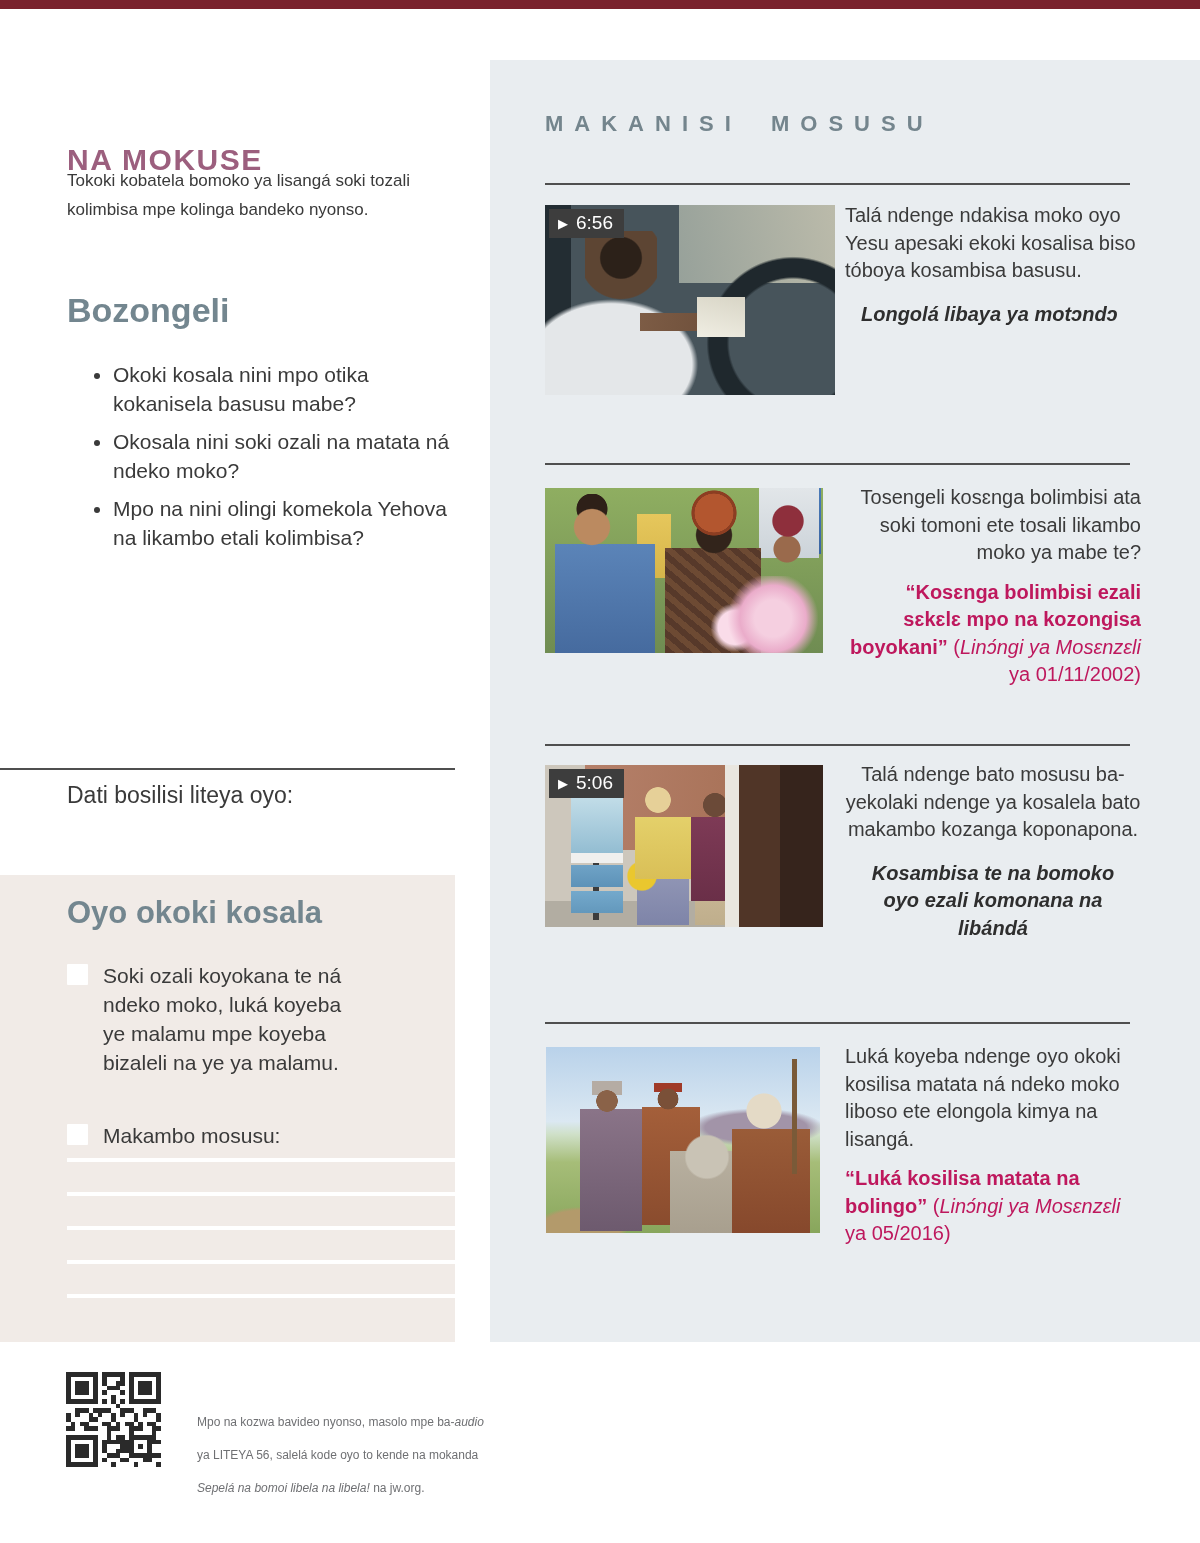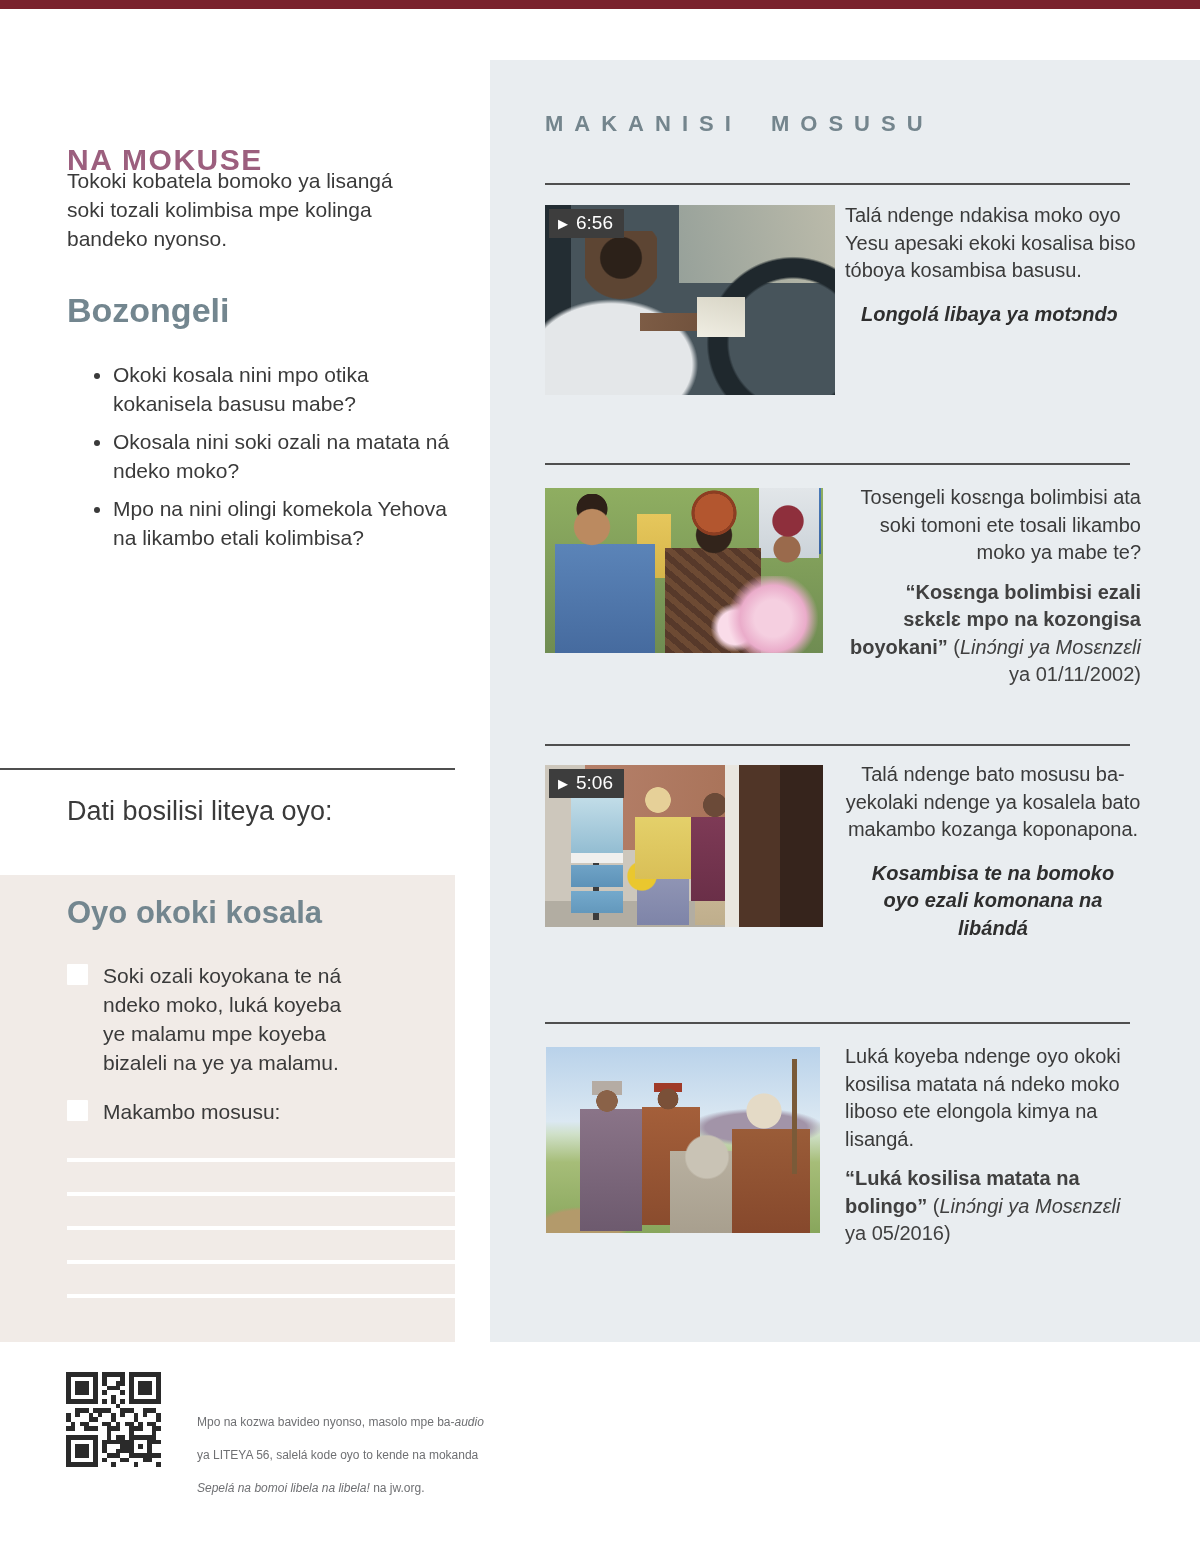--- a/index.html
+++ b/index.html
@@ -3,49 +3,49 @@
 <meta charset="utf-8">
 <style>
   html,body{margin:0;padding:0;}
   body{width:1200px;height:1543px;position:relative;background:#ffffff;
        font-family:"Liberation Sans","DejaVu Sans",sans-serif;color:#3a3a3a;}
   .abs{position:absolute;}
   
   .topbar{left:0;top:0;width:1200px;height:9px;background:#7a222d;}
   
   .summary-title{left:67px;top:104px;font-size:30px;font-weight:bold;color:#9c5f7e;letter-spacing:1.5px;margin-top:39px;}
-  .summary-text{left:67px;top:166px;width:368px;font-size:21px;line-height:29px;color:#3a3a3a;}
+  .summary-text{left:67px;top:166px;width:368px;font-size:17px;line-height:29px;color:#3a3a3a;}
   .review-title{left:67px;top:291px;font-size:34px;font-weight:600;color:#73868f;}
   .review-list{left:87px;top:360px;width:352px;margin:0;padding:0 0 0 26px;font-size:21px;line-height:29px;}
   .review-list li{margin:0 0 9px 0;}
   .date-rule{left:0;top:768px;width:455px;height:1.5px;background:#4f4f4f;}
-  .date-label{left:67px;top:782px;font-size:27px;margin-top:14px;}
+  .date-label{left:67px;top:782px;font-size:23px;}
   
   .todo-box{left:0;top:875px;width:455px;height:467px;background:#f1ebe7;}
   .todo-title{position:absolute;left:67px;top:20px;font-size:31px;font-weight:600;color:#73868f;}
   .todo-row{position:absolute;left:67px;display:flex;align-items:flex-start;}
   .todo-row1{top:86px;}
-  .todo-row2{top:222px;}
+  .todo-row2{top:246px;}
   .checkbox{width:21px;height:21px;background:#ffffff;flex:0 0 21px;margin-top:3px;border-radius:1px;}
   .todo-text{margin-left:15px;width:266px;font-size:21px;line-height:29px;}
   .todo-lines{position:absolute;left:67px;top:283px;width:388px;}
   .blank-line{height:4px;background:#ffffff;margin-bottom:30px;}
   
   .panel{left:490px;top:60px;width:710px;height:1282px;background:#e9edf0;}
   .panel-title{position:absolute;left:55px;top:51px;font-size:22px;font-weight:bold;color:#74858d;
                letter-spacing:0.5em;word-spacing:0.55em;white-space:nowrap;}
   .rule{position:absolute;left:55px;width:585px;height:1.5px;background:#4f4f4f;}
   .thumb{position:absolute;overflow:hidden;background-repeat:no-repeat;}
   .badge{position:absolute;top:4px;left:4px;background:#3d3d3d;color:#ffffff;font-size:19px;
          padding:3px 11px 4px 9px;display:inline-flex;align-items:center;}
   .badge .play{font-size:13px;margin-right:8px;}
   .item-textcol{position:absolute;left:355px;width:296px;font-size:20px;line-height:27.5px;color:#3a3a3a;}
   .item-text{margin:0 0 12px 0;}
   .item-caption{margin:16px;font-weight:bold;font-style:italic;color:#2e2e2e;}
-  .item-quote{margin:0;color:#404040;}
+  .item-quote{margin:0;color:#be185d;}
   .b{font-weight:bold;}
   .i{font-style:italic;}
   
   .t1{left:55px;top:145px;width:290px;height:190px;background-color:#47545b;
     background-image:
       linear-gradient(15deg,#f0eee3,#d8d5c6),
       radial-gradient(circle at 50% 32%,#2c2119 30%,#5d4533 32% 60%,rgba(93,69,51,0) 62%),
       linear-gradient(100deg,#7d5c45,#6a4c38),
       radial-gradient(ellipse at 45% 45%,#e4e7e9 52%,rgba(228,231,233,0) 56%),
       radial-gradient(circle at 50% 50%,rgba(0,0,0,0) 50%,#1f282d 52% 66%,rgba(0,0,0,0) 68%),

